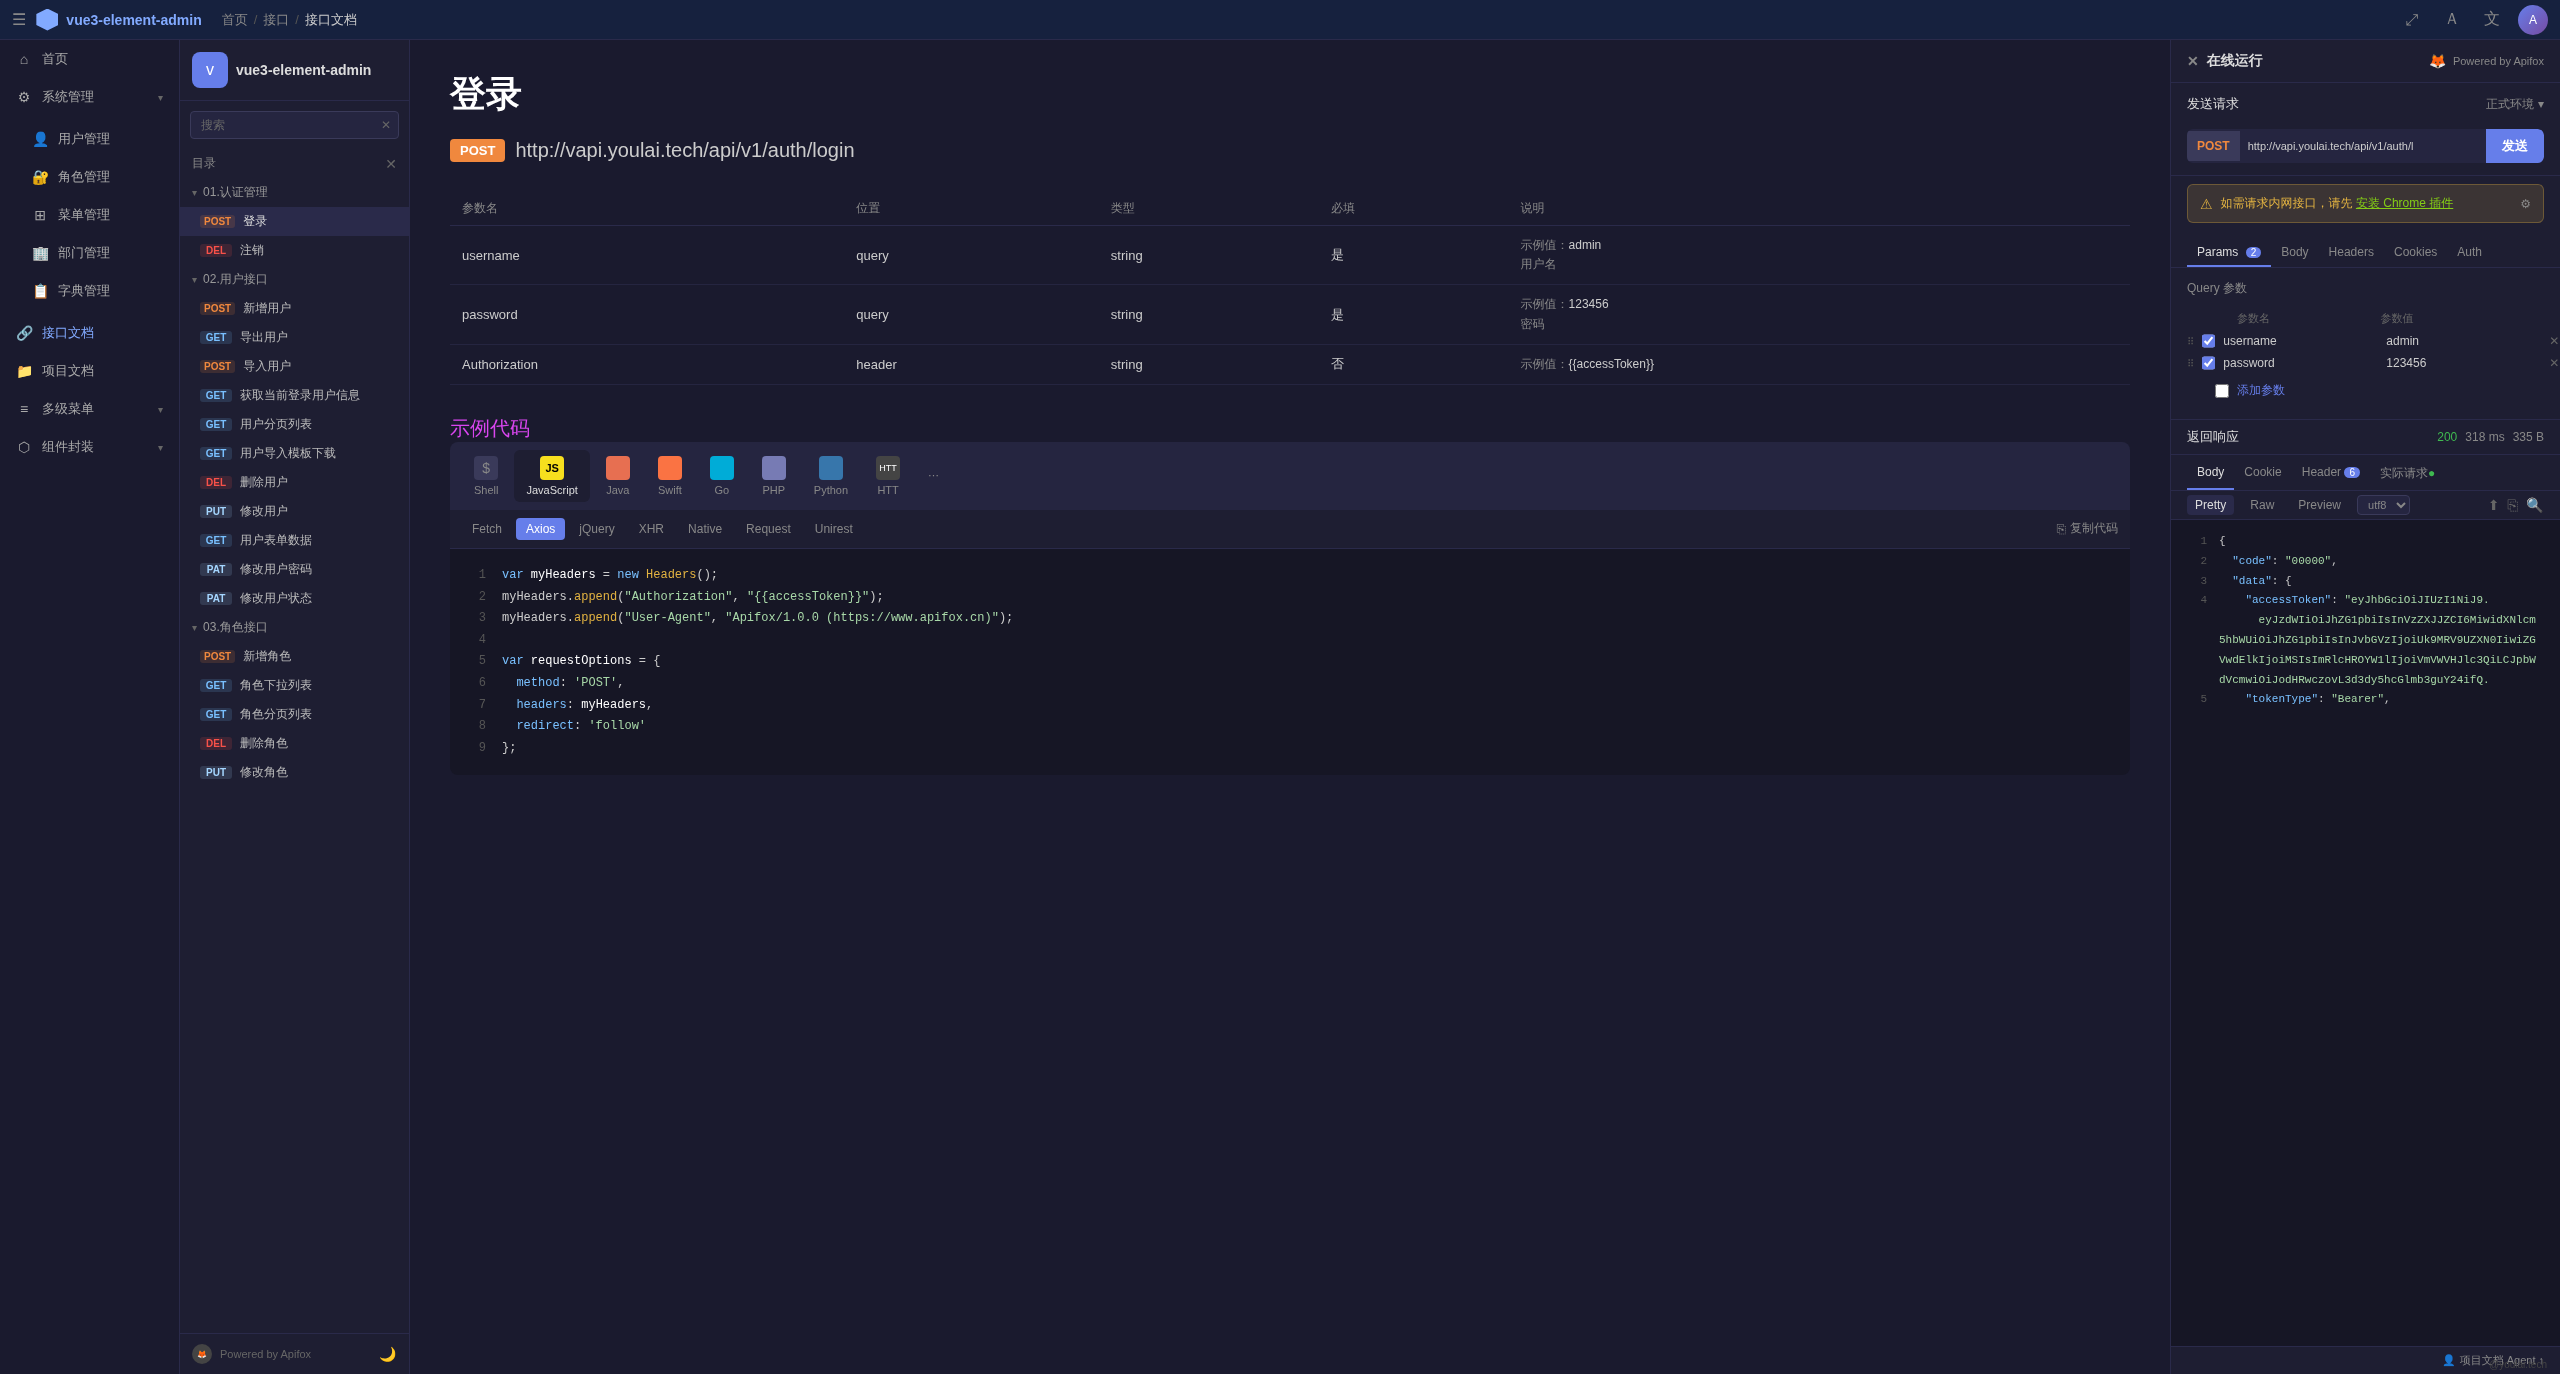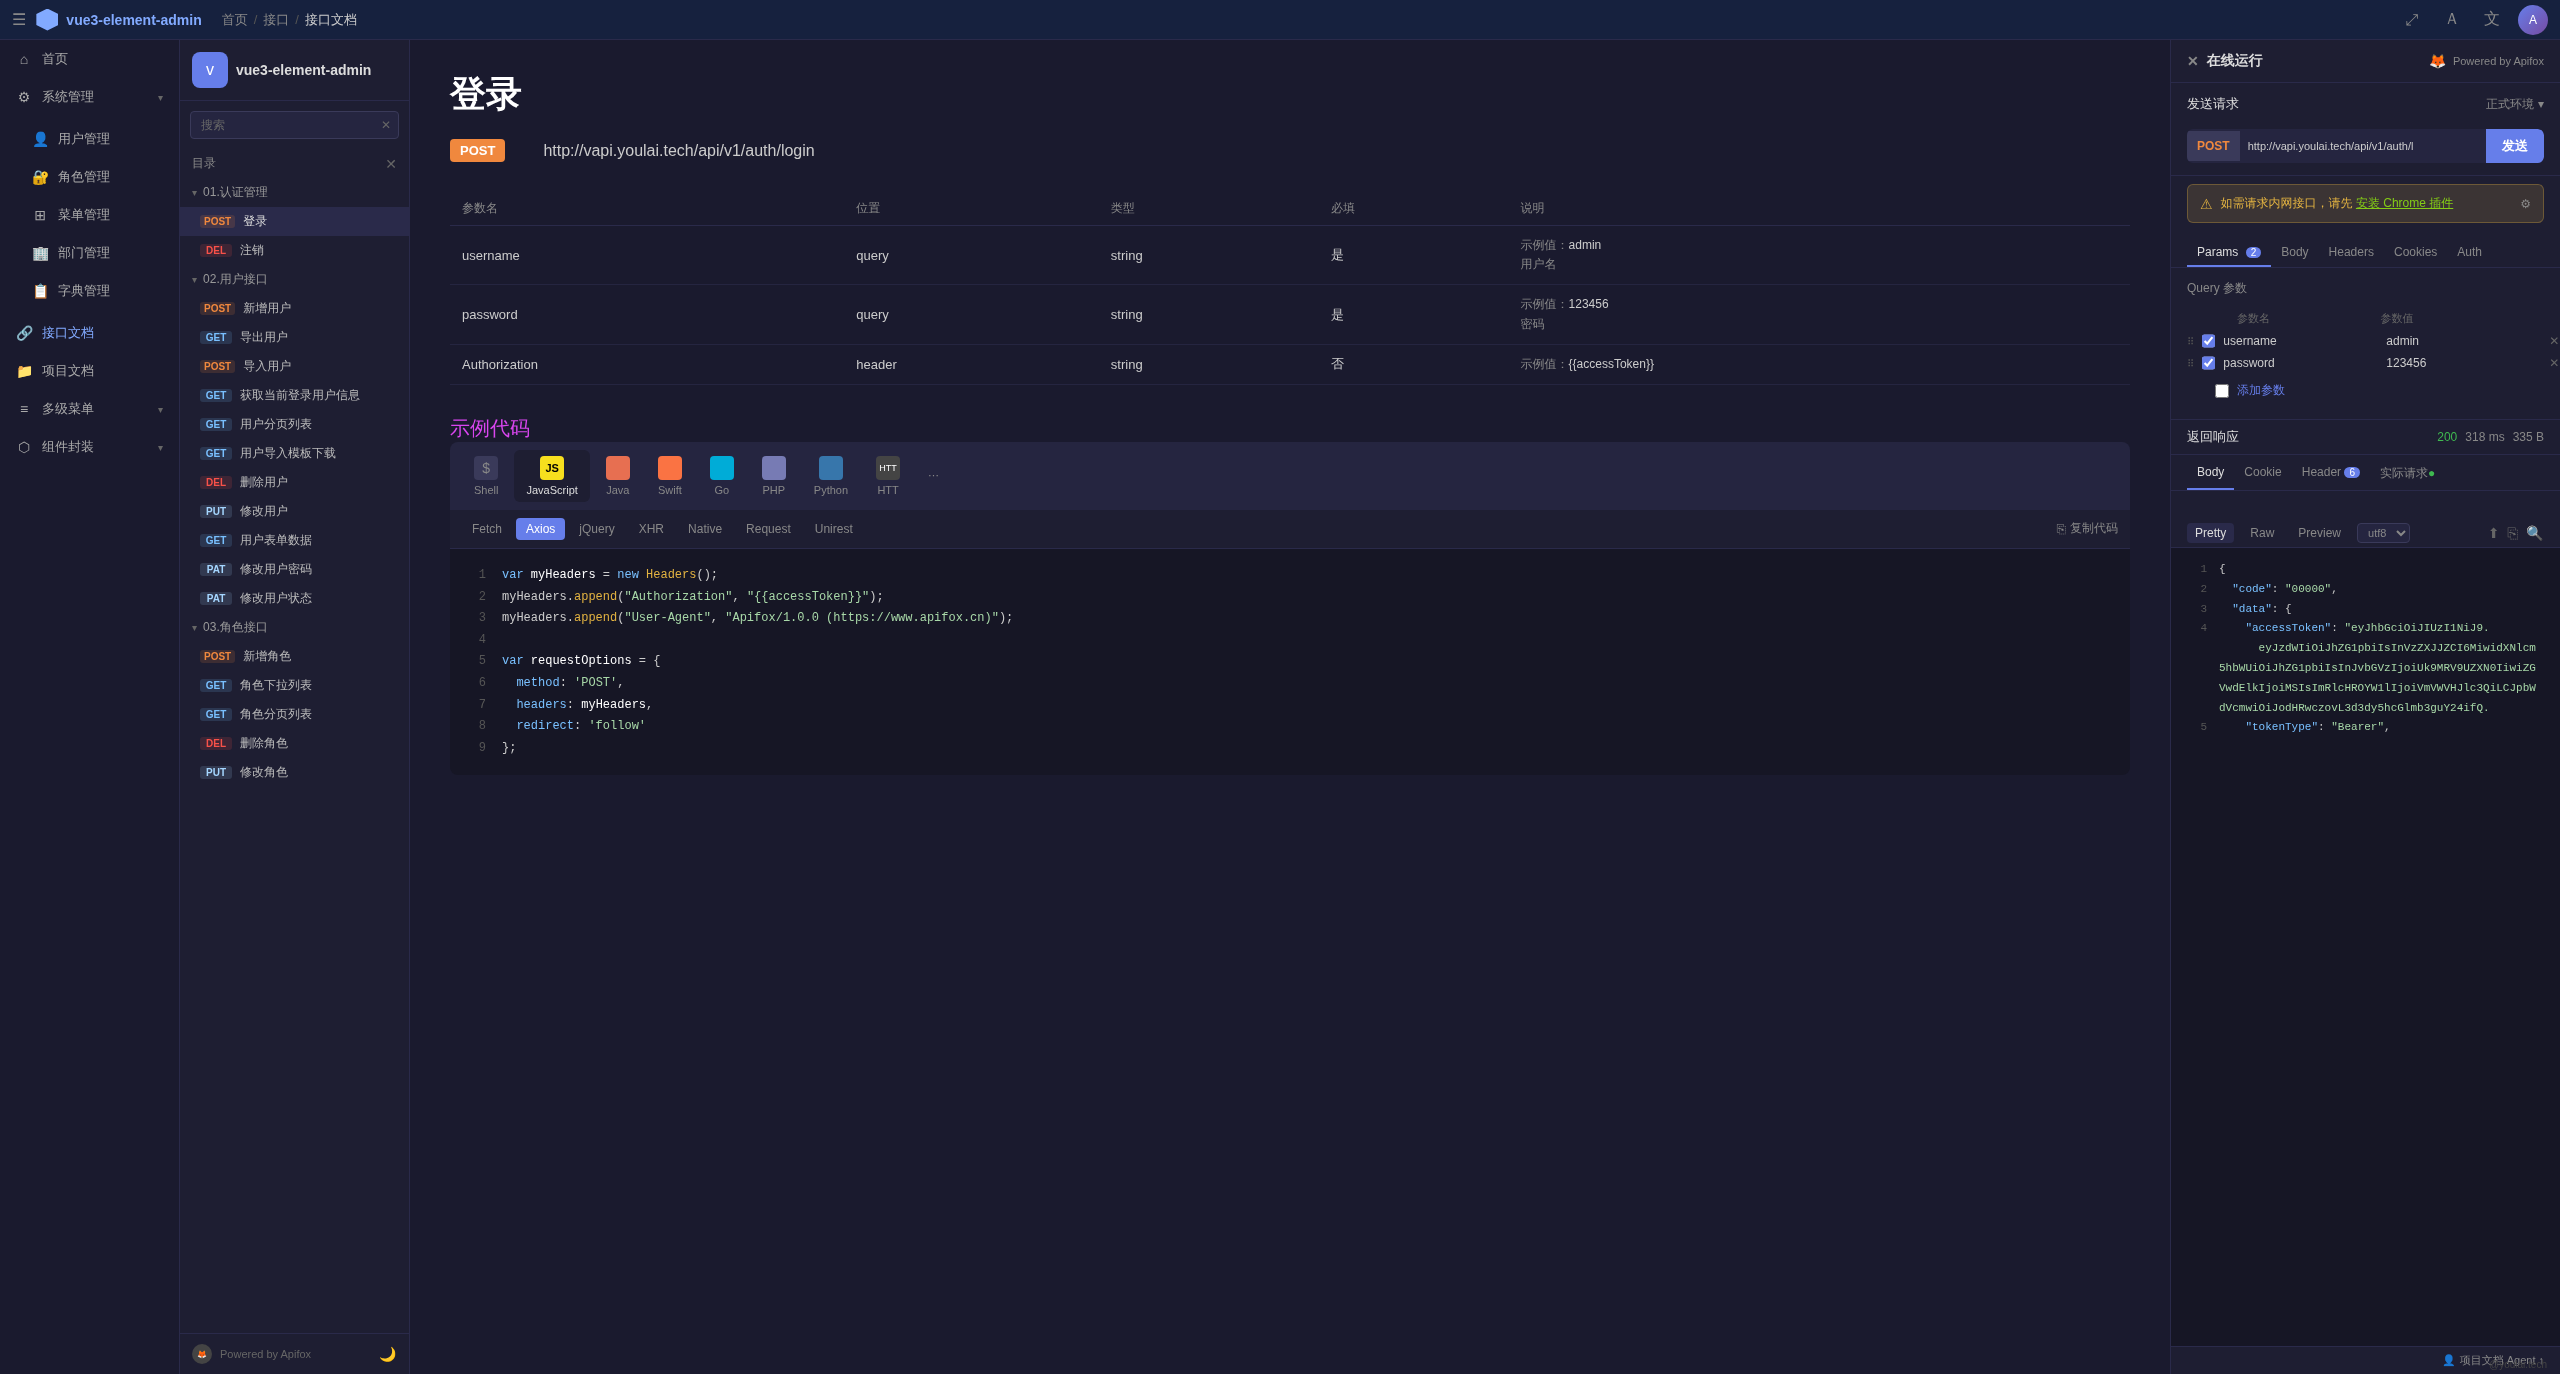--- a/index.html
+++ b/index.html
@@ -56,21 +56,21 @@
     .method-put { color: #a5d6ff; background: rgba(165,214,255,0.15); }
     .method-pat { color: #a5d6ff; background: rgba(165,214,255,0.15); }
     .sidebar-footer { padding: 10px 12px; border-top: 1px solid #2a2a4a; display: flex; align-items: center; gap: 8px; }
     .powered-logo { width: 20px; height: 20px; background: #444; border-radius: 50%; display: flex; align-items: center; justify-content: center; font-size: 8px; color: #fff; }
     .powered-text { color: #666; font-size: 11px; }
 
     
     .page-title { font-size: 36px; font-weight: 700; color: #fff; margin-bottom: 20px; }
     .url-bar { display: flex; align-items: center; gap: 10px; margin-bottom: 30px; }
     .post-badge { background: #f0883e; color: white; padding: 4px 10px; border-radius: 4px; font-weight: 700; font-size: 13px; }
-    .url-text { color: #ccc; font-size: 16px; margin-left: 28px; }
+    .url-text { color: #ccc; font-size: 20px; }
     .section-title { font-size: 20px; font-weight: 600; color: #fff; margin-bottom: 16px; }
     .params-table { width: 100%; border-collapse: collapse; margin-bottom: 30px; }
     .params-table th { color: #888; font-size: 12px; font-weight: 400; text-align: left; padding: 8px 12px; border-bottom: 1px solid #2a2a4a; }
     .params-table td { padding: 10px 12px; border-bottom: 1px solid #252540; color: #ccc; font-size: 13px; }
     .param-name { color: #fff; }
     .example-hint { color: #888; font-size: 12px; line-height: 1.6; }
     .example-val { color: #ccc; }
     .code-section-title { font-size: 20px; font-weight: 400; color: #d946ef; }
     .code-tabs { display: flex; align-items: center; gap: 4px; margin-bottom: 0; background: #252540; border-radius: 8px 8px 0 0; padding: 8px 12px; flex-wrap: wrap; }
     .code-tab { display: flex; flex-direction: column; align-items: center; gap: 4px; padding: 6px 12px; cursor: pointer; color: #888; font-size: 11px; border-radius: 6px; }
@@ -129,21 +129,21 @@
     .param-del { color: #666; cursor: pointer; font-size: 12px; }
     .param-add { color: #667eea; font-size: 12px; cursor: pointer; padding: 4px 0; }
     .rp-response-section { flex: 1; overflow: hidden; display: flex; flex-direction: column; }
     .rp-response-header { padding: 8px 16px; border-bottom: 1px solid #2a2a4a; display: flex; align-items: center; gap: 8px; }
     .rp-response-title { color: #ddd; font-size: 13px; }
     .response-status { color: #3fb950; font-size: 12px; margin-left: auto; }
     .response-meta { color: #888; font-size: 12px; }
     .rp-response-tabs { display: flex; gap: 0; padding: 4px 16px 0; border-bottom: 1px solid #2a2a4a; }
     .rp-response-tab { padding: 6px 10px; color: #888; font-size: 12px; cursor: pointer; border-bottom: 2px solid transparent; }
     .rp-response-tab.active { color: #ddd; border-bottom-color: #667eea; }
-    .response-tools { display: flex; align-items: center; gap: 8px; padding: 4px 16px; border-bottom: 1px solid #2a2a4a; margin-top: 28px; }
+    .response-tools { display: flex; align-items: center; gap: 8px; padding: 4px 16px; border-bottom: 1px solid #2a2a4a; }
     .res-tool-btn { padding: 3px 8px; color: #888; font-size: 12px; border-radius: 4px; cursor: pointer; background: transparent; border: none; }
     .res-tool-btn.active { background: #2a2a4a; color: #ddd; }
     .utf8-select { background: #252540; border: 1px solid #3a3a5a; color: #888; padding: 2px 6px; border-radius: 4px; font-size: 11px; cursor: pointer; }
     .res-icons { margin-left: auto; display: flex; gap: 8px; }
     .res-icon { color: #666; cursor: pointer; font-size: 14px; }
     .response-code { flex: 1; overflow-y: auto; padding: 12px 16px; font-family: 'Courier New', monospace; font-size: 11px; line-height: 1.8; background: #161625; }
     .json-line { display: flex; gap: 12px; }
     .json-num { color: #555; min-width: 20px; text-align: right; }
     .json-code { color: #ccc; white-space: pre; }
     .j-key { color: #79c0ff; }

